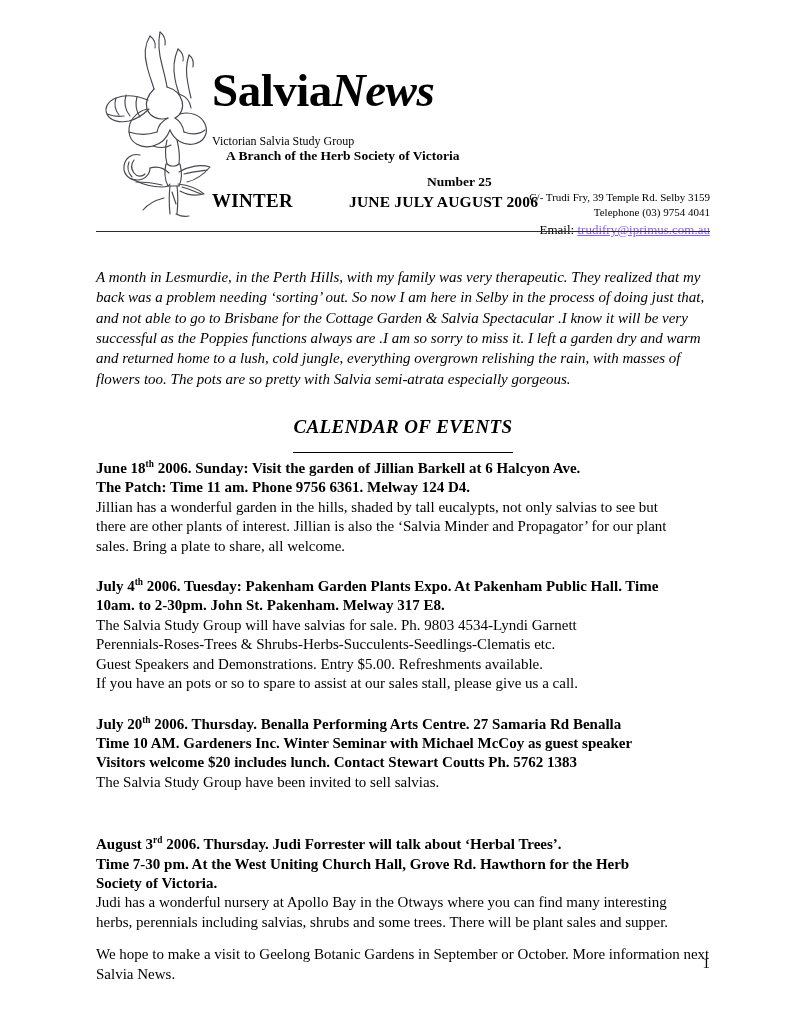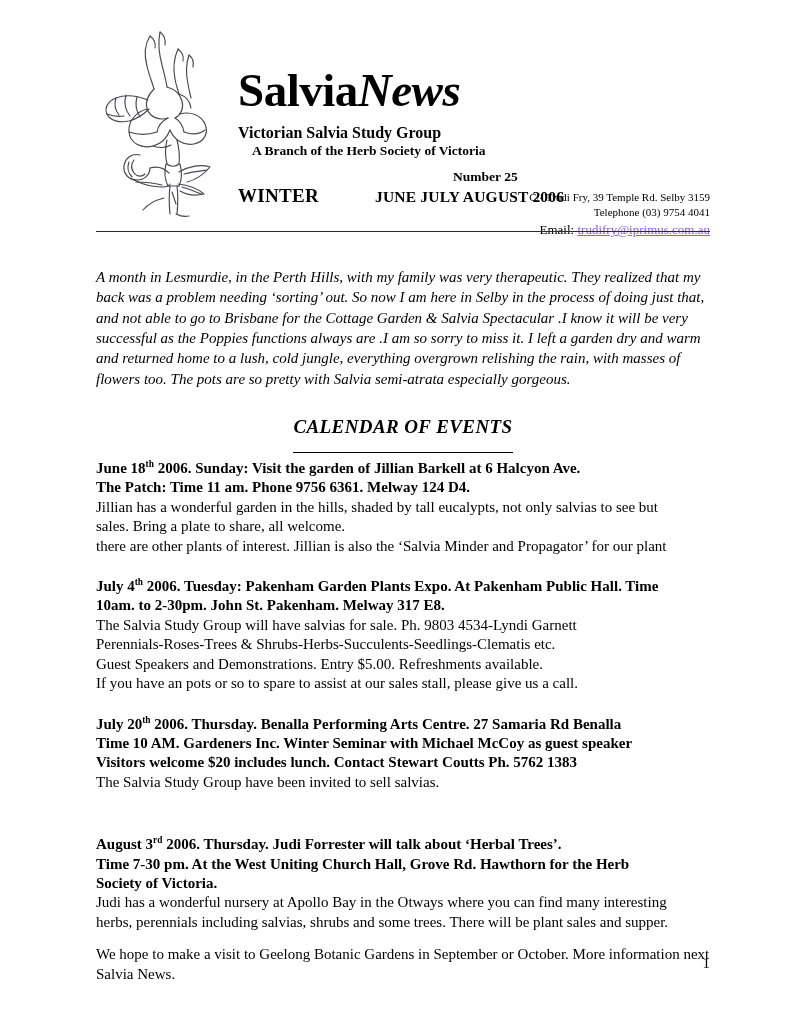--- a/index.html
+++ b/index.html
@@ -29,40 +29,40 @@
     position: absolute;
     left: 8px;
     top: 0px;
     width: 118px;
     height: 198px;
   }
   .logo svg { display: block; }
 
   .title-block {
     position: absolute;
-    left: 142px;
+    left: 116px;
     top: 0px;
     width: 484px;
   }
   .news-title {
     font-size: 47px;
     font-weight: bold;
     line-height: 1.06;
     letter-spacing: -0.5px;
     white-space: nowrap;
     padding-top: 44px;
   }
   .news-title .part-a { font-style: normal; }
   .news-title .part-b { font-style: italic; }
 
   .org-line {
-    font-size: 16px;
-    font-weight: bold;
+    font-size: 12px;
+    font-weight: normal;
     line-height: 1.18;
-    margin-top: 8px;
+    margin-top: 18px;
   }
   .org-line2 {
     font-size: 13.5px;
     font-weight: bold;
     line-height: 1.18;
     margin-left: 14px;
   }
 
   .number-line {
     font-size: 13.5px;
@@ -267,22 +267,22 @@
 
     <p class="intro">A month in Lesmurdie, in the Perth Hills, with my family was very therapeutic. They realized that my back was a problem needing ‘sorting’ out. So now I am here in Selby in the process of doing just that, and not able to go to Brisbane for the Cottage Garden &amp; Salvia Spectacular .I know it will be very successful as the Poppies functions always are .I am so sorry to miss it. I left a garden dry and warm and returned home to a lush, cold jungle, everything overgrown relishing the rain, with masses of flowers too. The pots are so pretty with Salvia semi-atrata especially gorgeous.</p>
 
     <div class="calendar-heading"><span>CALENDAR OF EVENTS</span></div>
 
     <div class="event">
       <div class="event-head"><span>June 18</span><sup>th</sup><span> 2006. Sunday: Visit the garden of Jillian Barkell at 6 Halcyon Ave.</span></div>
       <div class="event-head">The Patch: Time 11 am. Phone 9756 6361.  Melway 124 D4.</div>
       <div class="event-body">
         <span class="bline">Jillian has a wonderful garden in the hills, shaded by tall eucalypts, not only salvias to see but</span>
+        <span class="bline">there are other plants of interest. Jillian is also the ‘Salvia Minder and Propagator’ for our plant</span>
         <span class="bline">sales. Bring a plate to share, all welcome.</span>
-        <span class="bline">there are other plants of interest. Jillian is also the ‘Salvia Minder and Propagator’ for our plant</span>
       </div>
     </div>
 
     <div class="event">
       <div class="event-head"><span>July 4</span><sup>th</sup><span> 2006. Tuesday:  Pakenham Garden Plants Expo. At Pakenham Public Hall.  Time</span></div>
       <div class="event-head">10am. to 2-30pm.  John St. Pakenham. Melway 317 E8.</div>
       <div class="event-body">
         <span class="bline">The Salvia Study Group will have salvias for sale. Ph. 9803 4534-Lyndi Garnett</span>
         <span class="bline">Perennials-Roses-Trees &amp; Shrubs-Herbs-Succulents-Seedlings-Clematis etc.</span>
         <span class="bline">Guest Speakers and Demonstrations. Entry $5.00. Refreshments available.</span>

